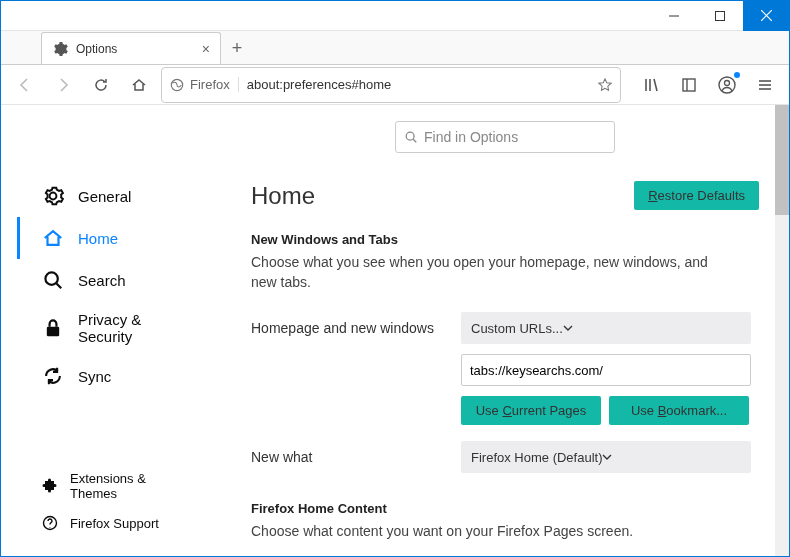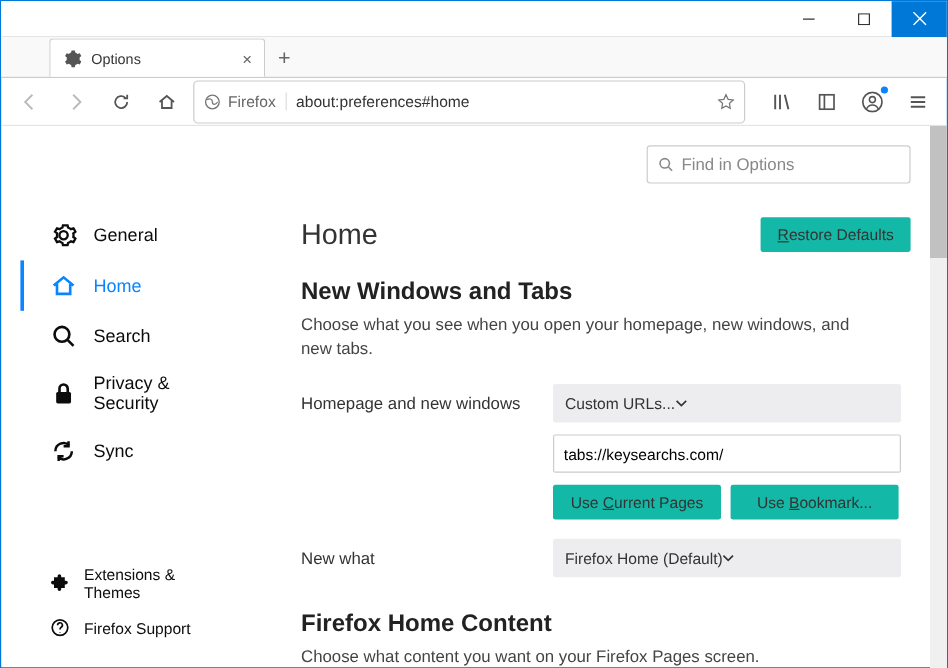--- a/index.html
+++ b/index.html
@@ -21,26 +21,26 @@
 .urlbar .identity { display: flex; align-items: center; gap: 6px; padding-right: 8px; border-right: 1px solid #ddd; color: #666; }
 .toolbar-right { display: flex; align-items: center; gap: 6px; margin-left: 8px; }
 .content { flex: 1; display: flex; overflow: hidden; position: relative; }
 .sidebar { width: 210px; padding: 70px 0 0 16px; display: flex; flex-direction: column; }
 .side-item { display: flex; align-items: center; gap: 14px; padding: 10px 22px; font-size: 15px; color: #0c0c0d; cursor: default; border-left: 3px solid transparent; }
 .side-item.active { color: #0a84ff; border-left: 3px solid #0a84ff; }
 .side-item svg { flex-shrink: 0; }
 .side-bottom { margin-top: auto; padding-bottom: 18px; }
 .side-bottom .side-item { font-size: 13px; padding: 7px 22px; gap: 12px; }
 .main { flex: 1; padding: 16px 30px 0 40px; overflow-y: auto; position: relative; }
-.search-wrap { display: flex; justify-content: flex-end; margin-bottom: 28px; }
+.search-wrap { display: flex; justify-content: center; margin-bottom: 28px; }
 .search-box { width: 220px; height: 32px; border: 1px solid #ccc; border-radius: 3px; display: flex; align-items: center; padding: 0 8px; gap: 6px; color: #888; font-size: 14px; }
 .page-head { display: flex; align-items: center; margin-bottom: 22px; }
 .page-head h1 { font-size: 24px; font-weight: 400; color: #333; }
 .btn { background: #14b8a6; border: none; padding: 7px 14px; font-size: 13px; color: #333; border-radius: 2px; }
-.section-title { font-size: 20px; font-weight: 600; color: #222; margin-bottom: 6px; }
+.section-title { font-size: 13px; font-weight: 600; color: #222; margin-bottom: 6px; }
 .section-desc { font-size: 14px; color: #444; line-height: 1.4; margin-bottom: 20px; max-width: 480px; }
 .form-row { display: flex; align-items: center; margin-bottom: 10px; }
 .form-label { width: 210px; font-size: 14px; color: #333; }
 .select { flex: 1; max-width: 290px; height: 32px; background: #ededf0; border: none; border-radius: 2px; display: flex; align-items: center; justify-content: flex-start; padding: 0 10px; font-size: 13px; color: #333; }
 .text-input { flex: 1; max-width: 290px; height: 32px; border: 1px solid #ccc; border-radius: 2px; padding: 0 8px; font-size: 13px; display: flex; align-items: center; }
 .btn-row { display: flex; gap: 8px; margin-left: 210px; margin-bottom: 16px; }
 .btn-row .btn { flex: 1; max-width: 140px; white-space: nowrap; overflow: hidden; text-overflow: ellipsis; }
 .section2 { margin-top: 28px; }
 .vscroll { position: absolute; right: 0; top: 0; width: 14px; height: 100%; background: #f0f0f0; }
 .vscroll-thumb { width: 14px; height: 110px; background: #c1c1c1; position: absolute; top: 0; }

